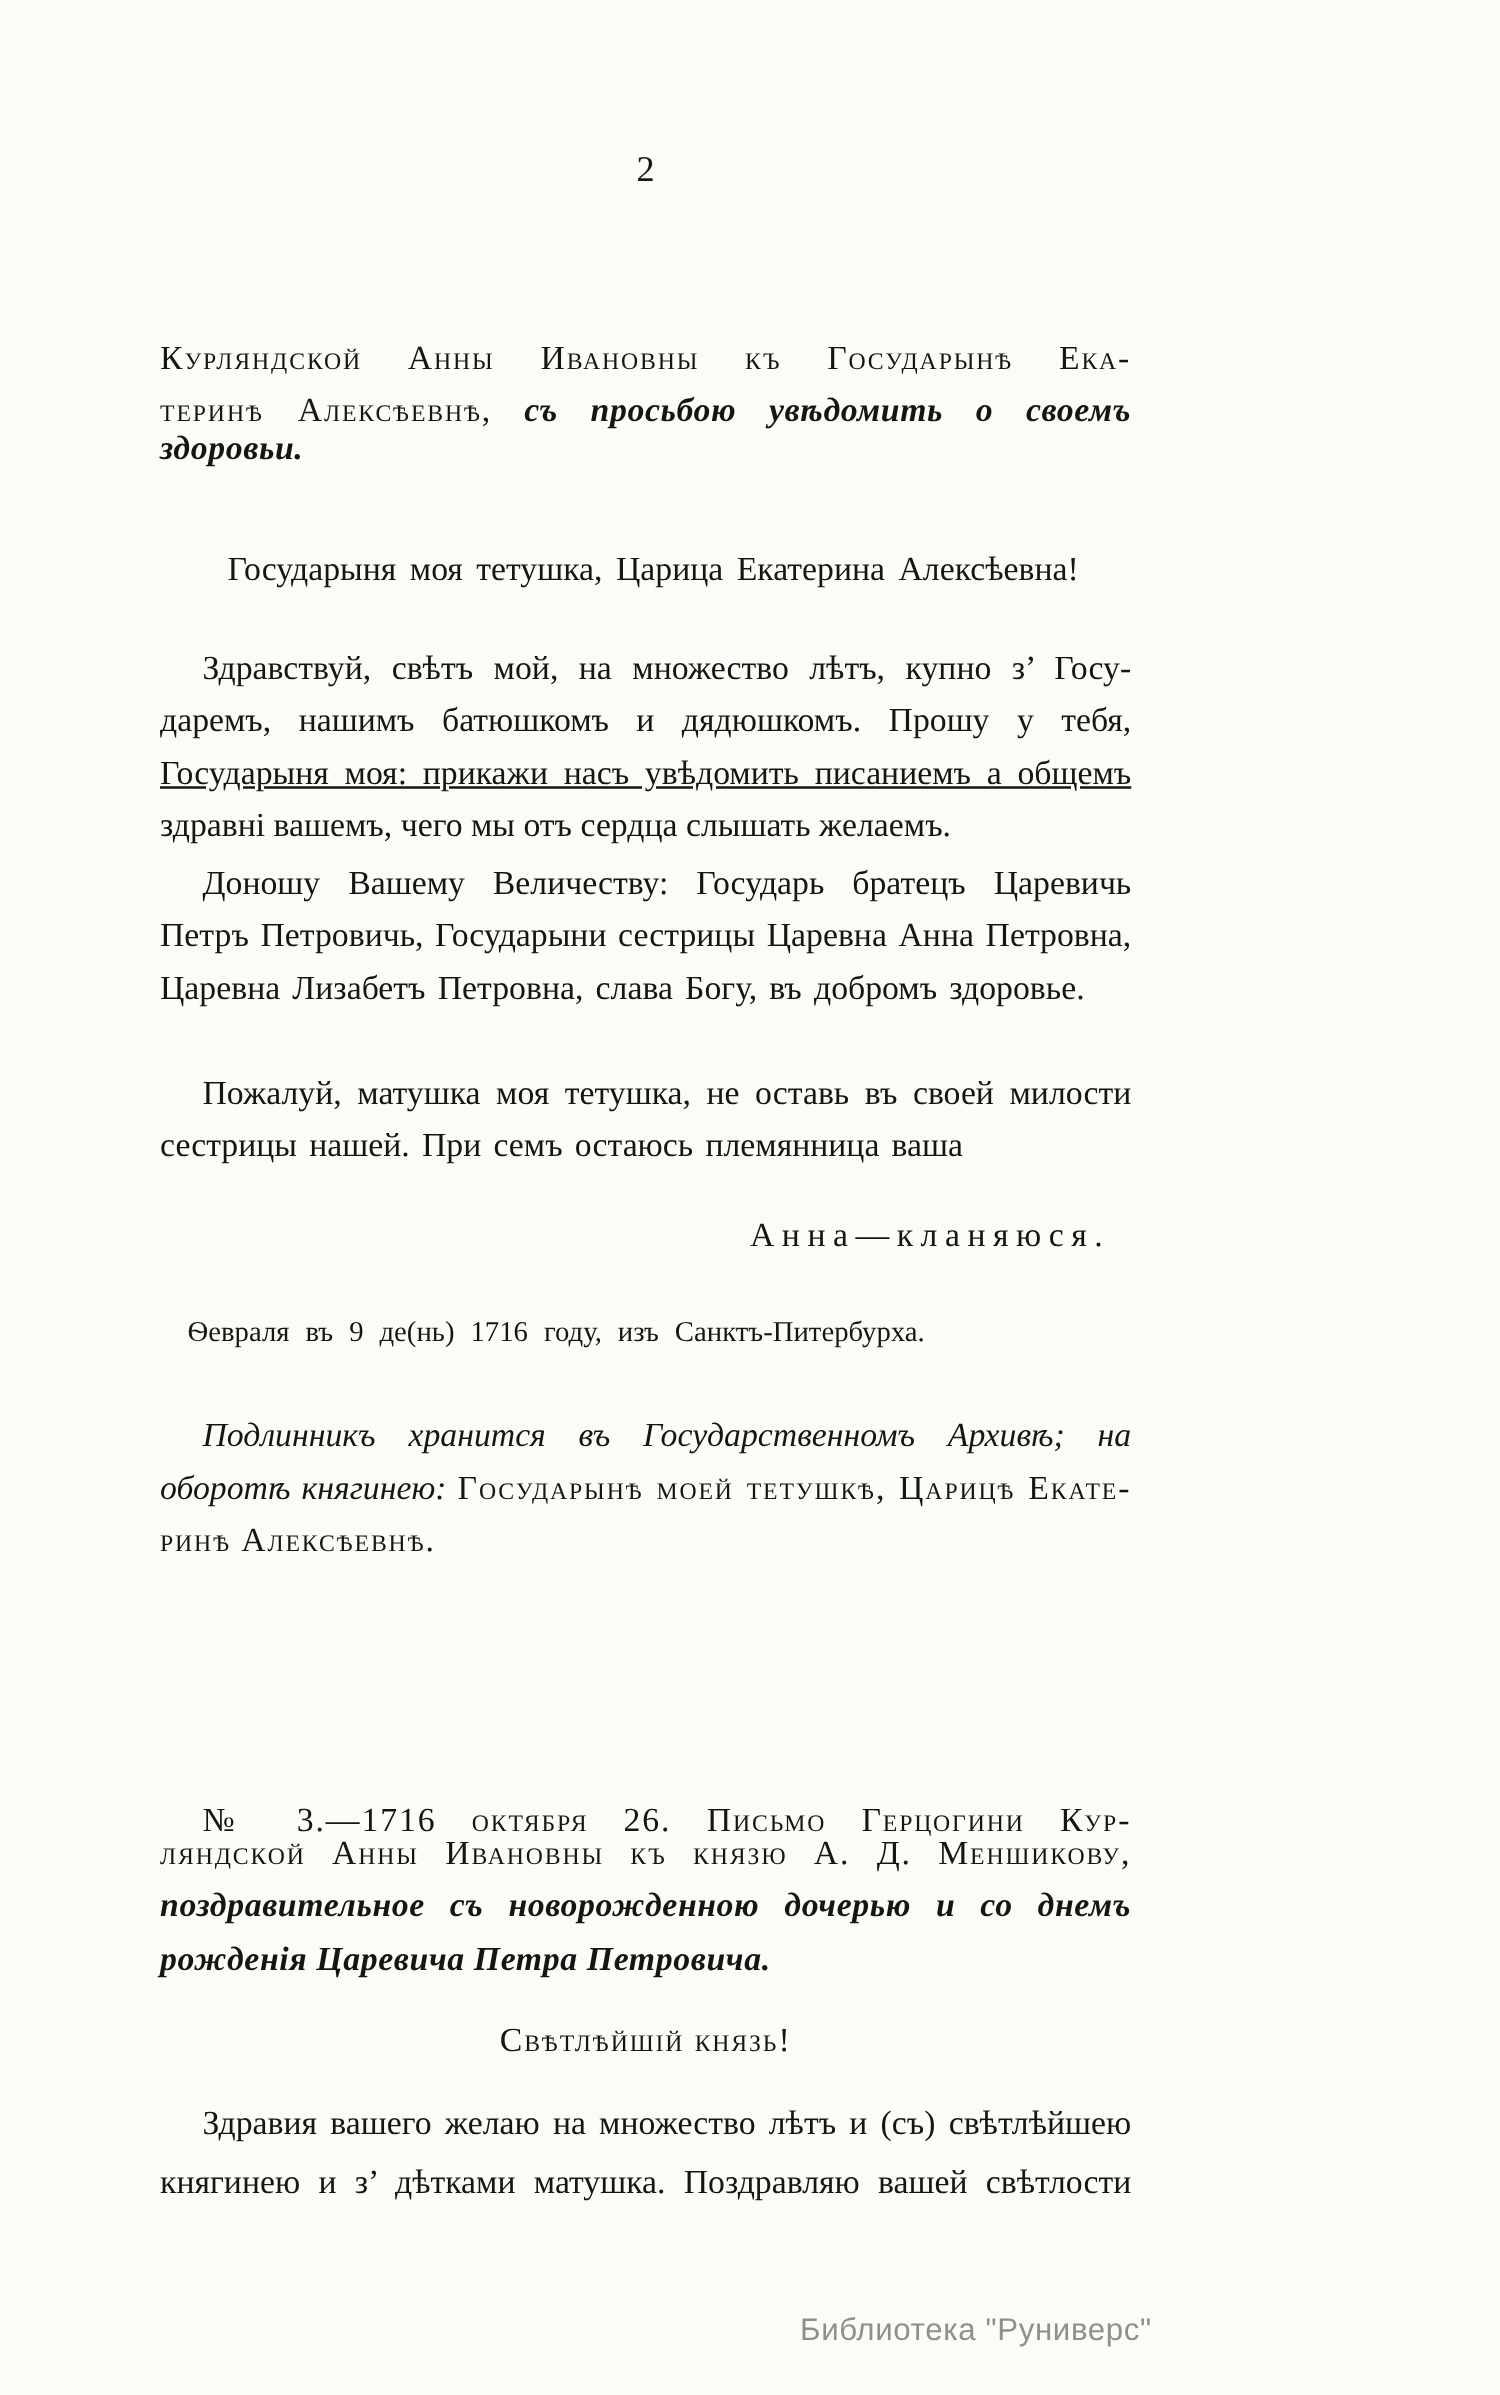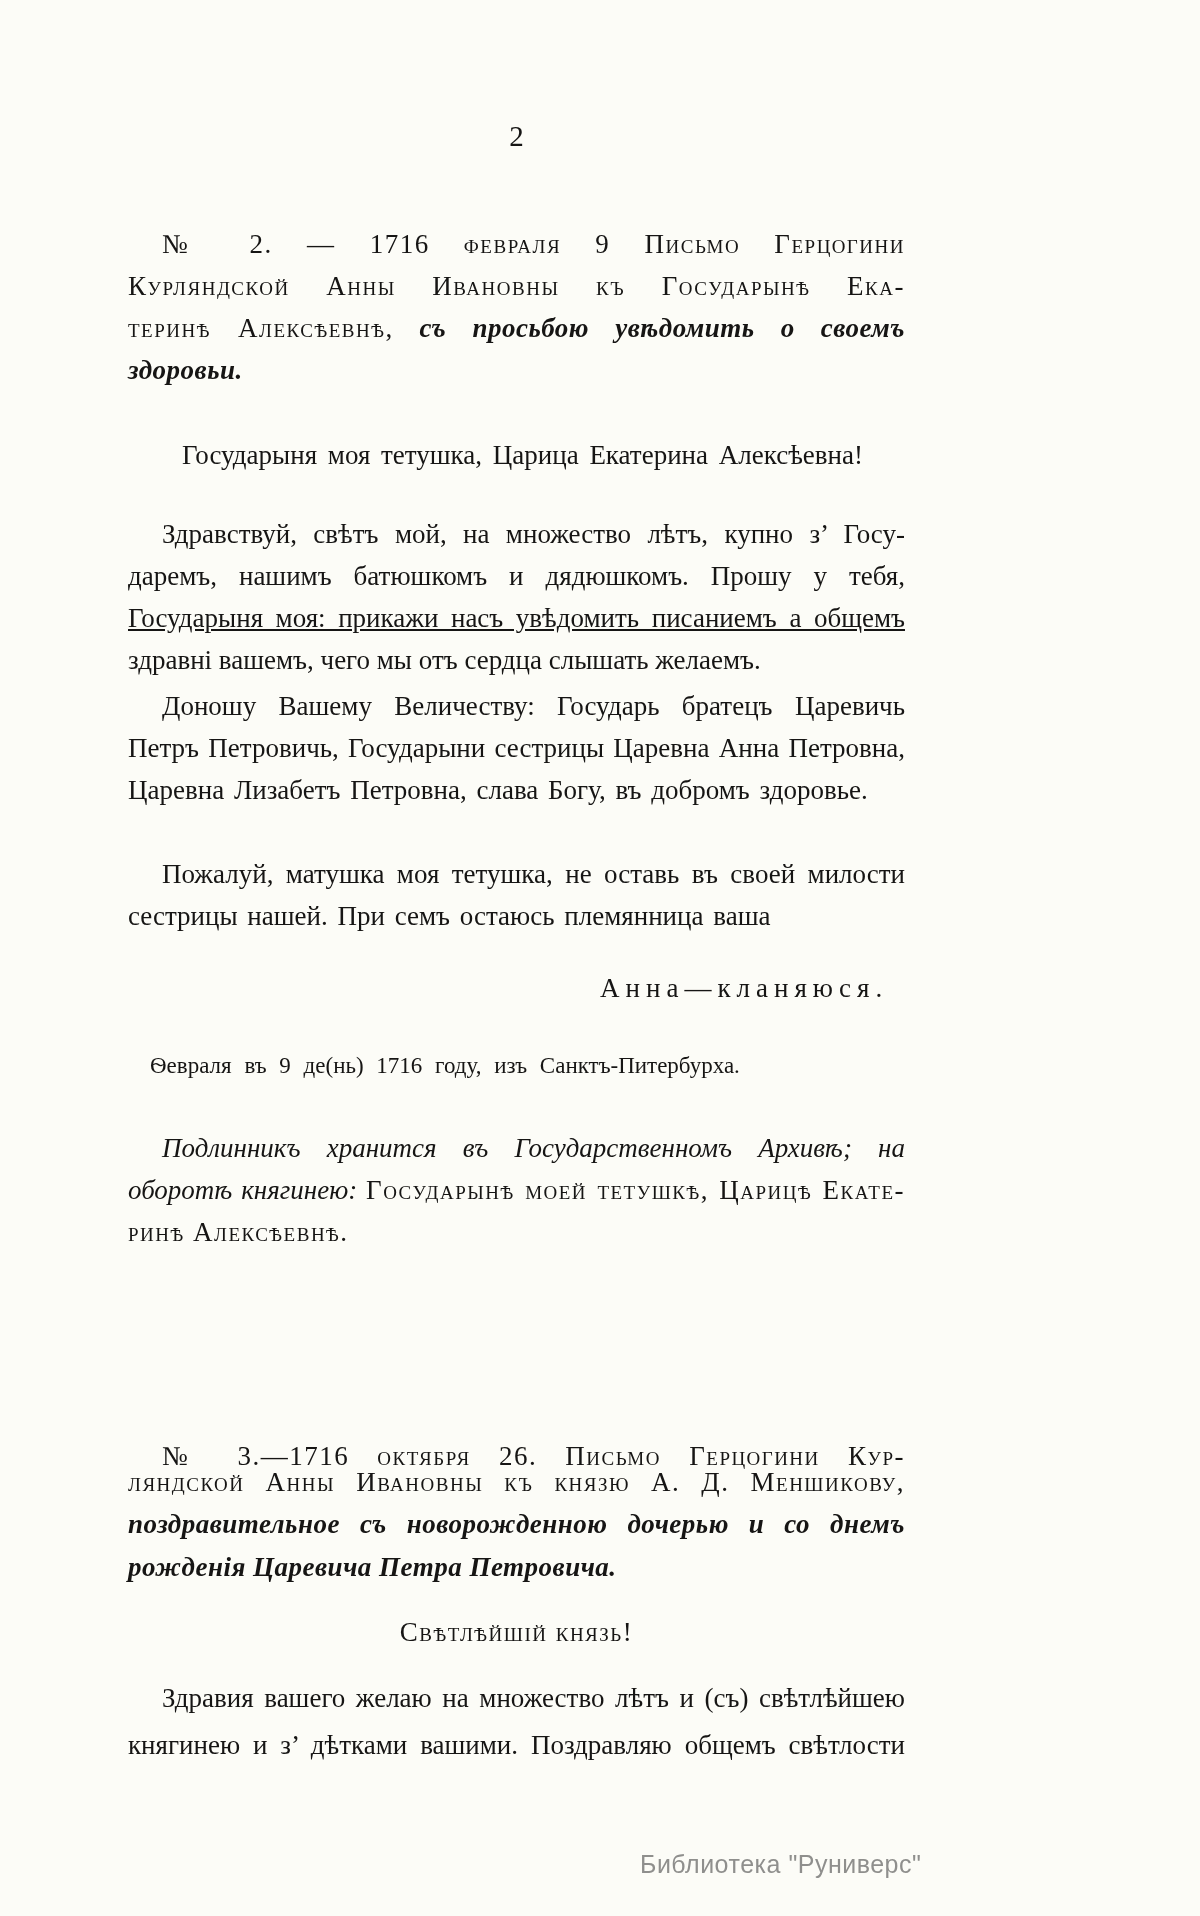--- a/index.html
+++ b/index.html
@@ -44,24 +44,23 @@
     letter-spacing: 0.5px;
   }
 </style>
 </head>
 <body>
 
 <div class="page">
 
   <div class="line center" style="top:118px; left:128px; width:777px; font-size:29px;">2</div>
 
-  <div class="line just sc" style="top:226px; left:162px; width:743px;">№ 2. — 1716 февраля 9 Письмо Герцогини</div>
   <div class="line just sc" style="top:268px; left:128px; width:777px;">Курляндской Анны Ивановны къ Государынѣ Ека-</div>
   <div class="line just" style="top:310px; left:128px; width:777px;"><span class="sc">теринѣ Алексѣевнѣ,</span> <span class="hit">съ просьбою увѣдомить о своемъ</span></div>
-  <div class="line hit" style="top:352px; left:128px;text-align:right;">здоровьи.</div>
+  <div class="line hit" style="top:340px; left:128px;text-align:right;">здоровьи.</div>
 
   <div class="line salut" style="top:437px; left:182px;">Государыня моя тетушка, Царица Екатерина Алексѣевна!</div>
 
   <div class="line just" style="top:516px; left:162px; width:743px;">Здравствуй, свѣтъ мой, на множество лѣтъ, купно з’ Госу-</div>
   <div class="line just" style="top:558px; left:128px; width:777px;">даремъ, нашимъ батюшкомъ и дядюшкомъ. Прошу у тебя,</div>
   <div class="line just" style="top:600px; left:128px; width:777px;text-decoration:underline;">Государыня моя: прикажи насъ увѣдомить писаниемъ а общемъ</div>
   <div class="line" style="top:642px; left:128px; width:777px;">здравні вашемъ, чего мы отъ сердца слышать желаемъ.</div>
 
   <div class="line just" style="top:688px; left:162px; width:743px;">Доношу Вашему Величеству: Государь братецъ Царевичь</div>
   <div class="line just" style="top:730px; left:128px; width:777px;">Петръ Петровичь, Государыни сестрицы Царевна Анна Петровна,</div>
@@ -79,17 +78,17 @@
   <div class="line sc" style="top:1214px; left:128px;">ринѣ Алексѣевнѣ.</div>
 
   <div class="line just sc" style="top:1422px; left:162px; width:743px;margin-top:16px;">№ 3.—1716 октября 26. Письмо Герцогини Кур-</div>
   <div class="line just sc" style="top:1464px; left:128px; width:777px;">ляндской Анны Ивановны къ князю А. Д. Меншикову,</div>
   <div class="line just hit" style="top:1506px; left:128px; width:777px;">поздравительное съ новорожденною дочерью и со днемъ</div>
   <div class="line hit" style="top:1549px; left:128px;">рожденія Царевича Петра Петровича.</div>
 
   <div class="line center sc" style="top:1614px; left:128px; width:777px;">Свѣтлѣйшій князь!</div>
 
   <div class="line just" style="top:1680px; left:162px; width:743px;">Здравия вашего желаю на множество лѣтъ и (съ) свѣтлѣйшею</div>
-  <div class="line just" style="top:1727px; left:128px; width:777px;">княгинею и з’ дѣтками вашими. Поздравляю общемъ свѣтлости</div>
+  <div class="line just" style="top:1727px; left:128px; width:777px;">княгинею и з’ дѣтками матушка. Поздравляю вашей свѣтлости</div>
 
   <div class="watermark" style="top:1850px; left:640px;">Библиотека "Руниверс"</div>
 
 </div>
 
 </body></html>

